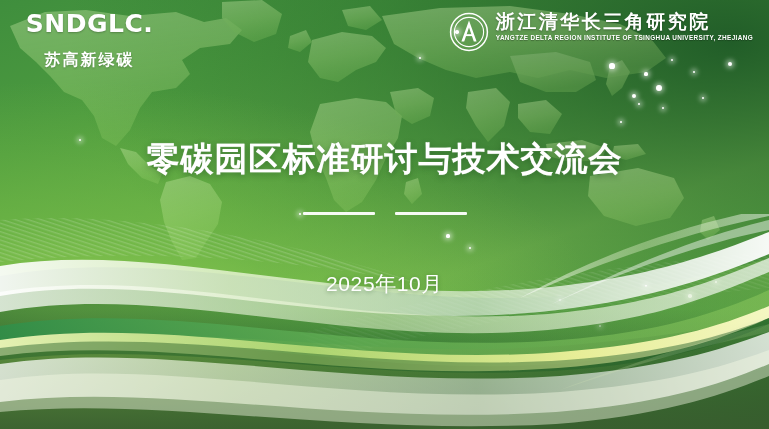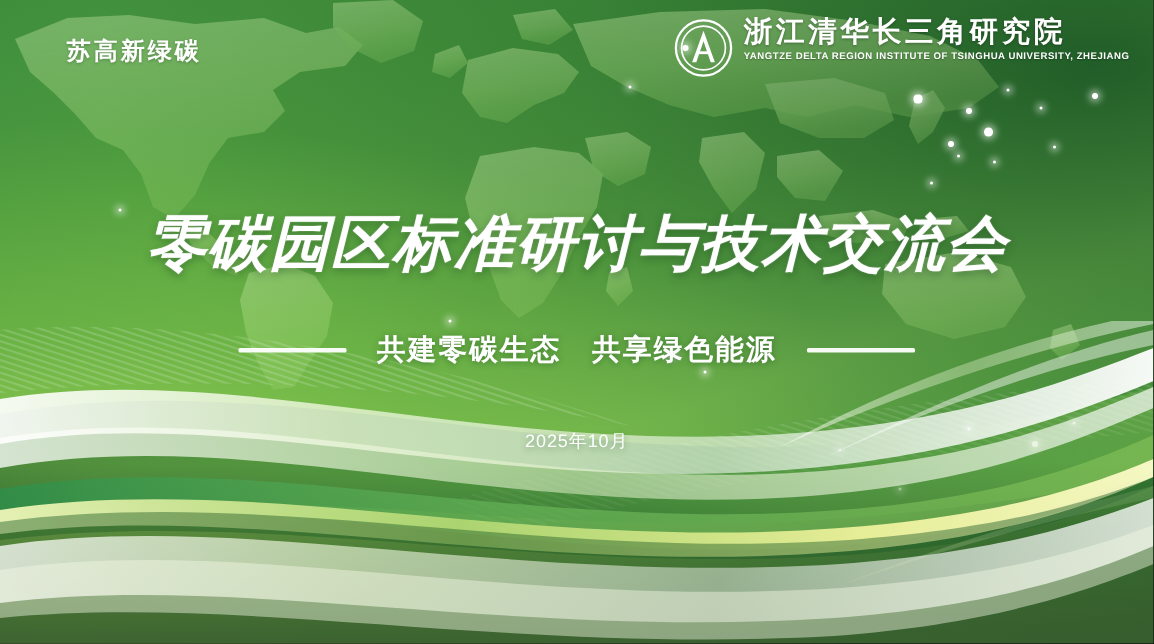--- a/index.html
+++ b/index.html
@@ -121,27 +121,26 @@
 
   
   .center {
     position: absolute;
     left: 0;
     right: 0;
     top: 140px;
     text-align: center;
   }
   .main-title {
-    font-size: 40px;
+    font-size: 33px;
     font-weight: 700;
     color: #ffffff;
     letter-spacing: 1px;
     line-height: 1.18;
     text-shadow: 0 2px 6px rgba(25,70,25,0.45), 0 0 1px rgba(255,255,255,0.6);
-    font-style: italic;
   }
   .subtitle-row {
     margin-top: 33px;
     display: flex;
     align-items: center;
     justify-content: center;
     gap: 20px;
   }
   .rule {
     width: 72px;
@@ -152,22 +151,22 @@
   }
   .subtitle {
     font-size: 19px;
     font-weight: 700;
     color: #ffffff;
     letter-spacing: 1.5px;
     white-space: nowrap;
     text-shadow: 0 1px 4px rgba(25,70,25,0.45);
   }
   .date {
-    margin-top: 40px;
-    font-size: 12px;
+    margin-top: 55px;
+    font-size: 21px;
     font-weight: 400;
     color: #ffffff;
     letter-spacing: 0.6px;
     text-shadow: 0 1px 4px rgba(25,70,25,0.4);
   }
 </style>
 </head>
 <body>
 
 <div class="slide">
@@ -319,20 +318,21 @@
       <path d="M0 166 C160 142 340 192 560 178 C668 170 726 152 769 136 L769 162 C720 182 660 202 556 210
                C340 222 160 182 0 198 Z" fill="#f3f8e4" opacity="0.45"></path>
 
       <path d="M769 2 C690 18 600 48 520 84 C600 40 680 12 769 -6 Z" fill="url(#rw4)" opacity="0.6"></path>
       <path d="M769 16 C700 30 620 58 548 92 C628 52 700 22 769 6 Z" fill="#ffffff" opacity="0.45"></path>
       <path d="M769 118 C700 132 630 152 560 176 C640 146 706 126 769 110 Z" fill="url(#hatch)" opacity="0.7"></path>
     </svg>
   </div>
 
   <div class="logo-left">
+    <span class="wordmark">SNDGLC.</span>
     <span class="cn">苏高新绿碳</span>
   </div>
 
   <div class="logo-right">
     <span class="emblem">
       <svg width="40" height="40" viewBox="0 0 40 40" aria-hidden="true">
         <circle cx="20" cy="20" r="18.4" fill="none" stroke="#ffffff" stroke-width="1.5"></circle>
         <circle cx="20" cy="20" r="14.6" fill="none" stroke="#ffffff" stroke-width="1.1"></circle>
         <path d="M20 8.5 L27.6 29.5 L24.8 29.5 L20 15.5 L15.2 29.5 L12.4 29.5 Z" fill="#ffffff"></path>
         <rect x="15.6" y="22.2" width="8.8" height="1.9" fill="#ffffff"></rect>
@@ -341,19 +341,18 @@
     <span class="rtext">
       <span class="inst-cn">浙江清华长三角研究院</span>
       <span class="inst-en">YANGTZE DELTA REGION INSTITUTE OF TSINGHUA UNIVERSITY, ZHEJIANG</span>
     </span>
   </div>
 
   <div class="center">
     <div class="main-title">零碳园区标准研讨与技术交流会</div>
     <div class="subtitle-row">
       <span class="rule"></span>
-      <span class="subtitle">共建零碳生态　共享绿色能源</span>
       <span class="rule"></span>
     </div>
     <div class="date">2025年10月</div>
   </div>
 
 </div>
 
 </body></html>

